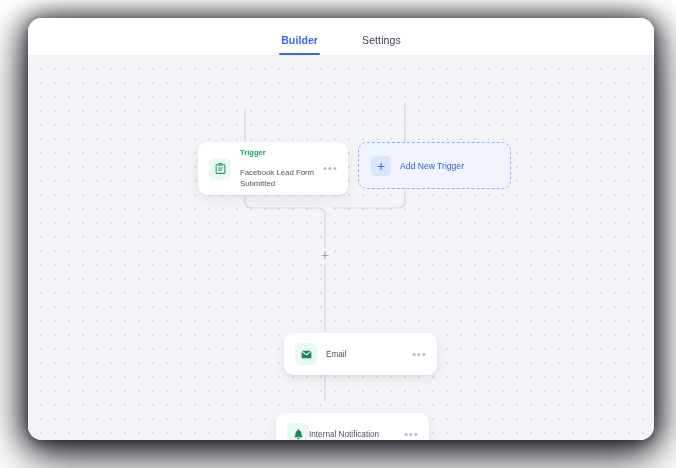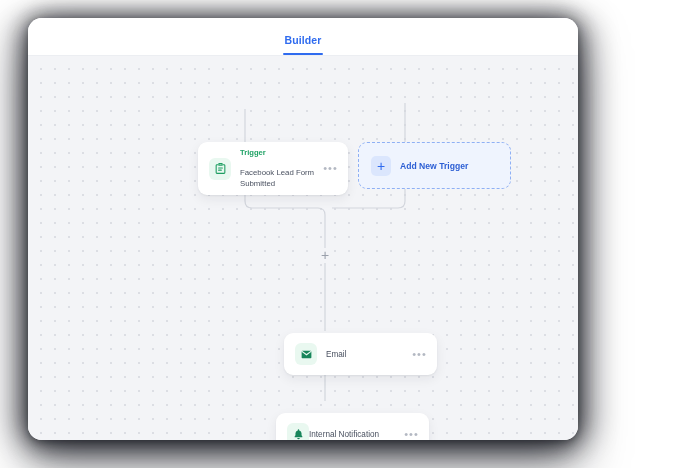--- a/index.html
+++ b/index.html
@@ -17,21 +17,21 @@
     width: 676px;
     height: 468px;
     background: #ffffff;
   }
 
   
   .app-card {
     position: absolute;
     left: 28px;
     top: 18px;
-    width: 550px;
+    width: 626px;
     height: 422px;
     background: #ffffff;
     border-radius: 14px;
     box-shadow:
       0 2px 6px rgba(10,12,20,0.30),
       0 10px 22px rgba(10,12,20,0.42),
       0 24px 48px rgba(8,10,18,0.55),
       0 -6px 20px rgba(8,10,18,0.30),
       -14px 0 28px rgba(8,10,18,0.32),
       14px 0 28px rgba(8,10,18,0.32);
@@ -171,39 +171,40 @@
   }
   .add-plus-box {
     width: 20px; height: 20px;
     border-radius: 5px;
     background: #dbe6fd;
     display: flex; align-items: center; justify-content: center;
     color: #2f6bef;
     font-size: 14px; line-height: 1; font-weight: 500;
     flex: 0 0 auto;
   }
-  .add-label { font-size: 8.6px; color: #2d5fd4; font-weight: 700; }
+  .add-label { font-size: 8.6px; color: #2d5fd4; font-weight: 400; }
 
   #node-email {
     left: 256px; top: 277px; width: 153px; height: 42px;
     padding: 0 10px 0 11px; gap: 9px;
   }
   #node-notify {
     left: 248px; top: 357px; width: 153px; height: 42px;
     padding: 0 10px 0 11px; 
   }
 </style>
 </head>
 <body>
 
 <div id="root">
   <div class="app-card">
 
     <div class="tabbar">
       <div class="tab active">Builder</div>
+      <div class="tab">Settings</div>
     </div>
 
     <div class="canvas">
 
       <svg class="edges" width="618" height="385" viewBox="0 0 618 385">
         <g fill="none" stroke="#d3d6dd" stroke-width="1.2">
 
           <path d="M 217 53 L 217 145 Q 217 152 224 152 L 290 152 Q 297 152 297 159 L 297 345"></path>
 
           <path d="M 377 47 L 377 145 Q 377 152 370 152 L 304 152"></path>

